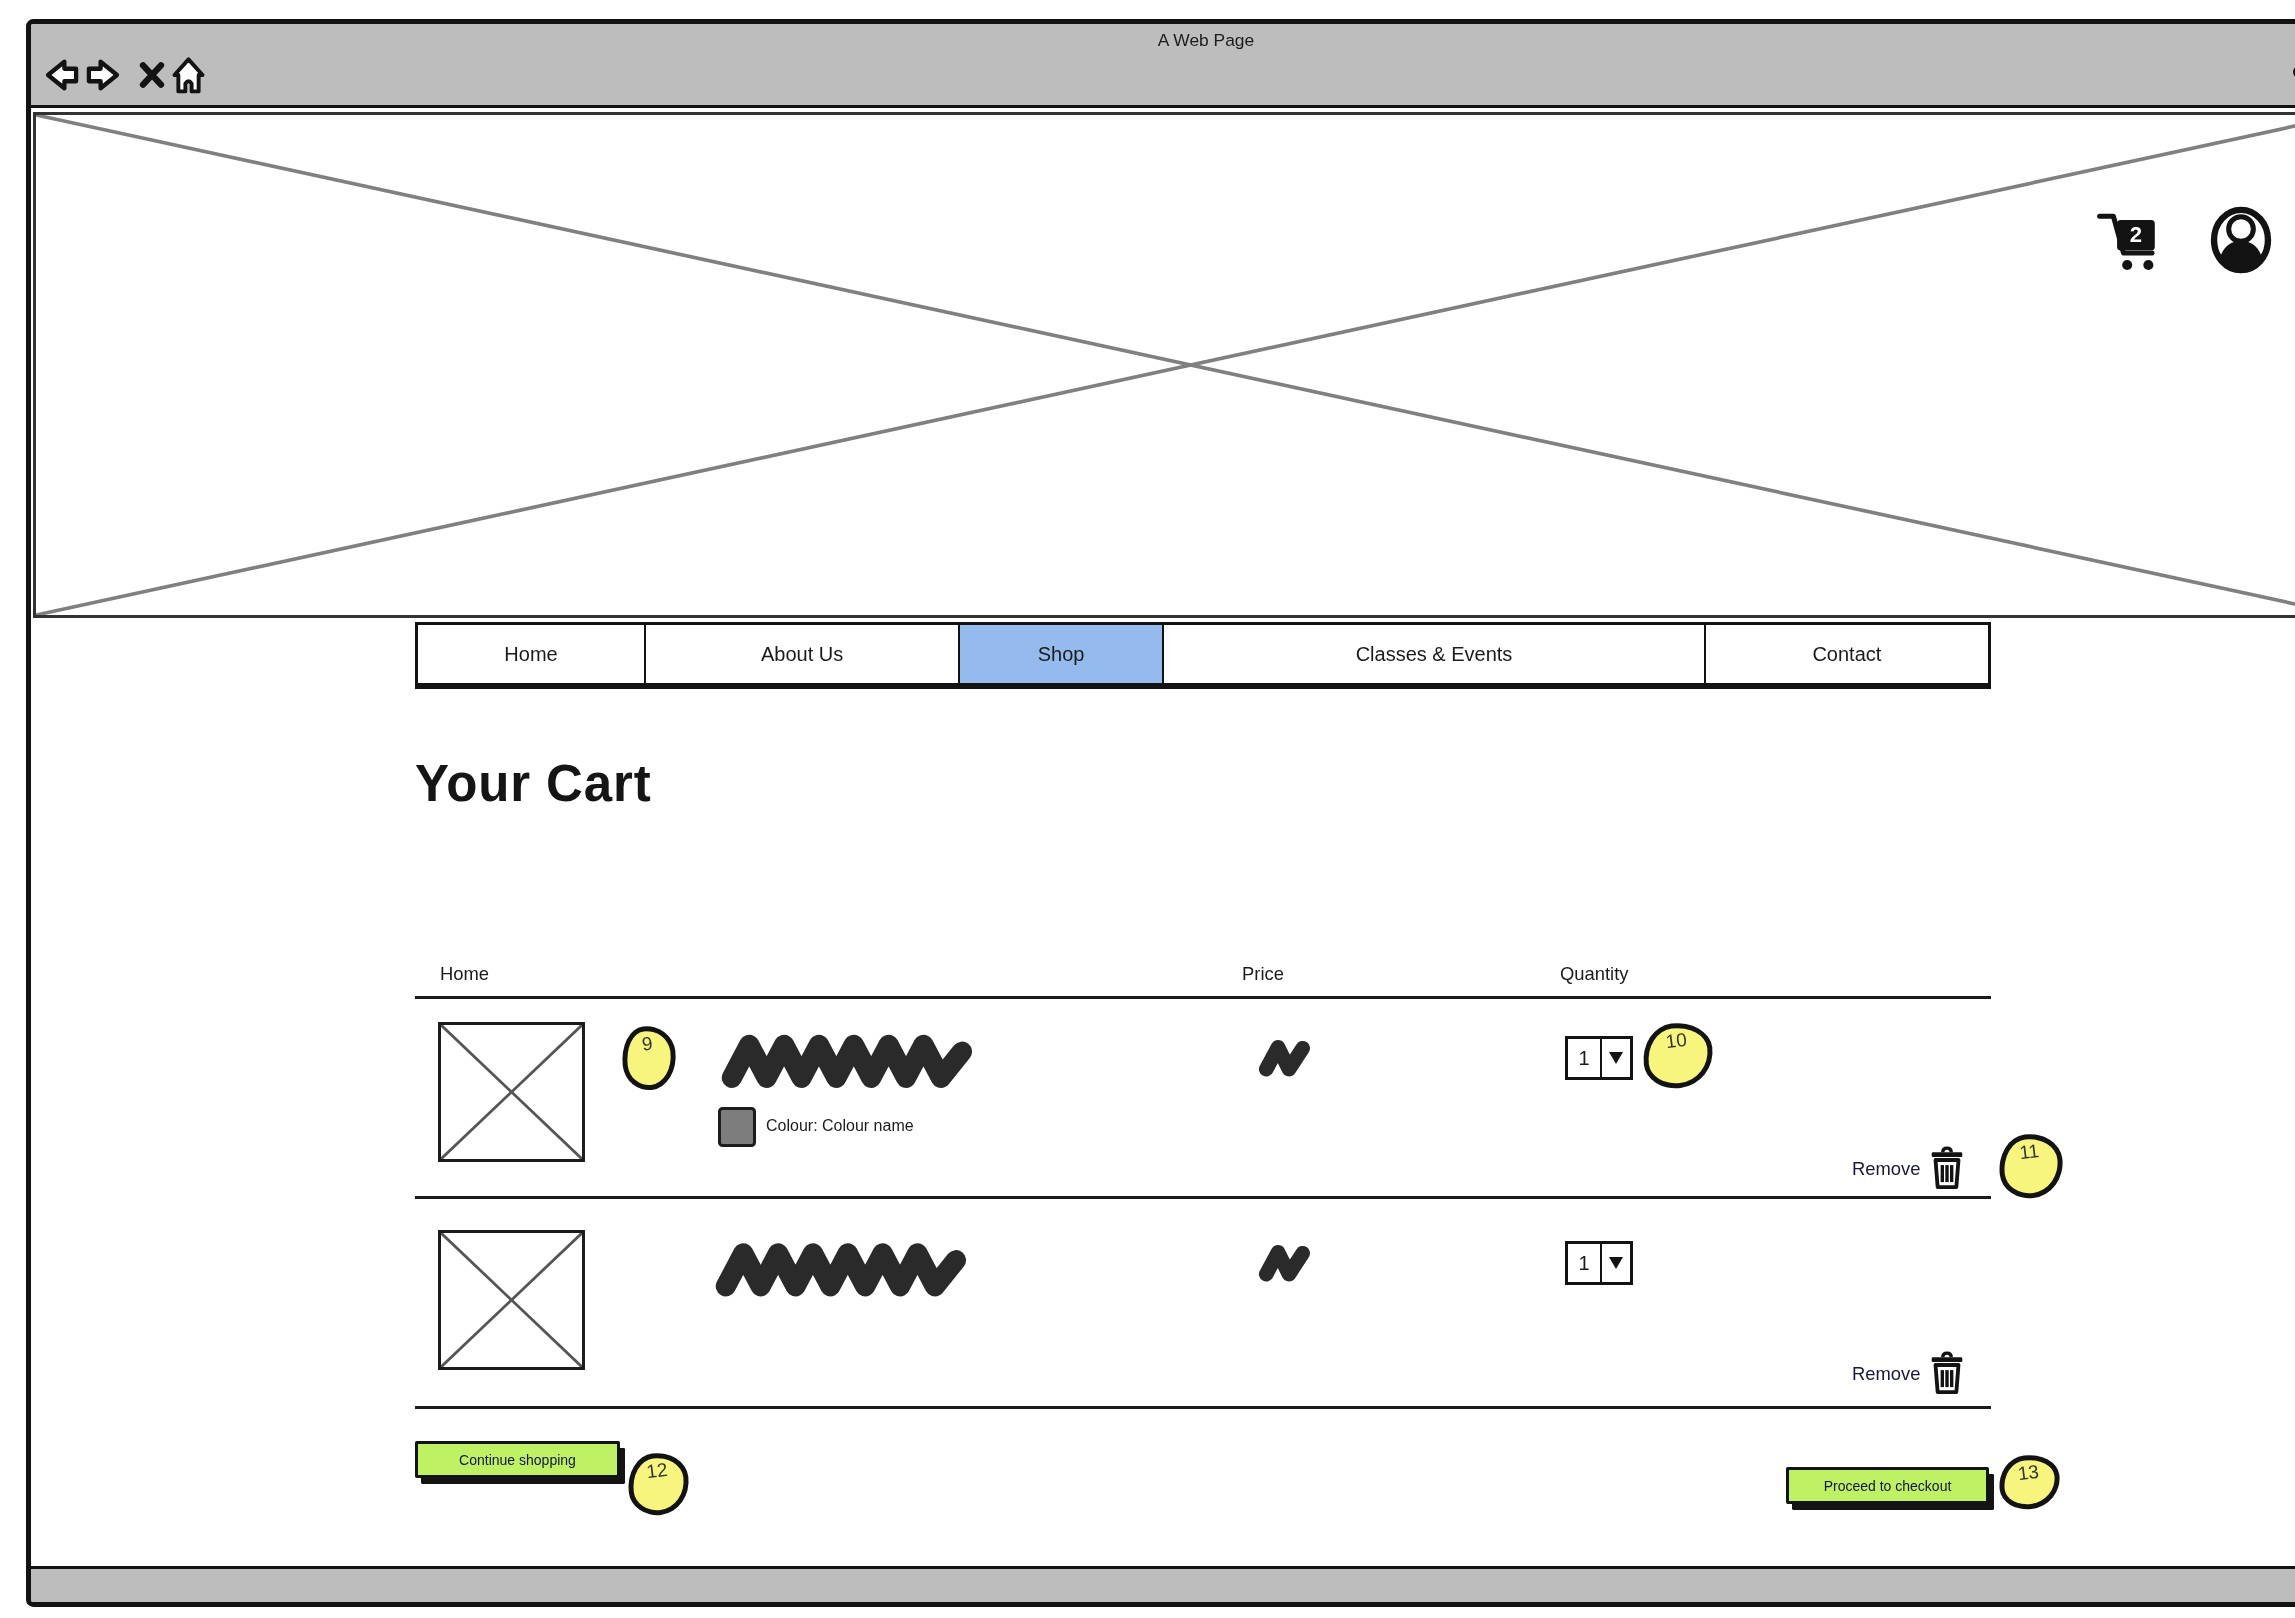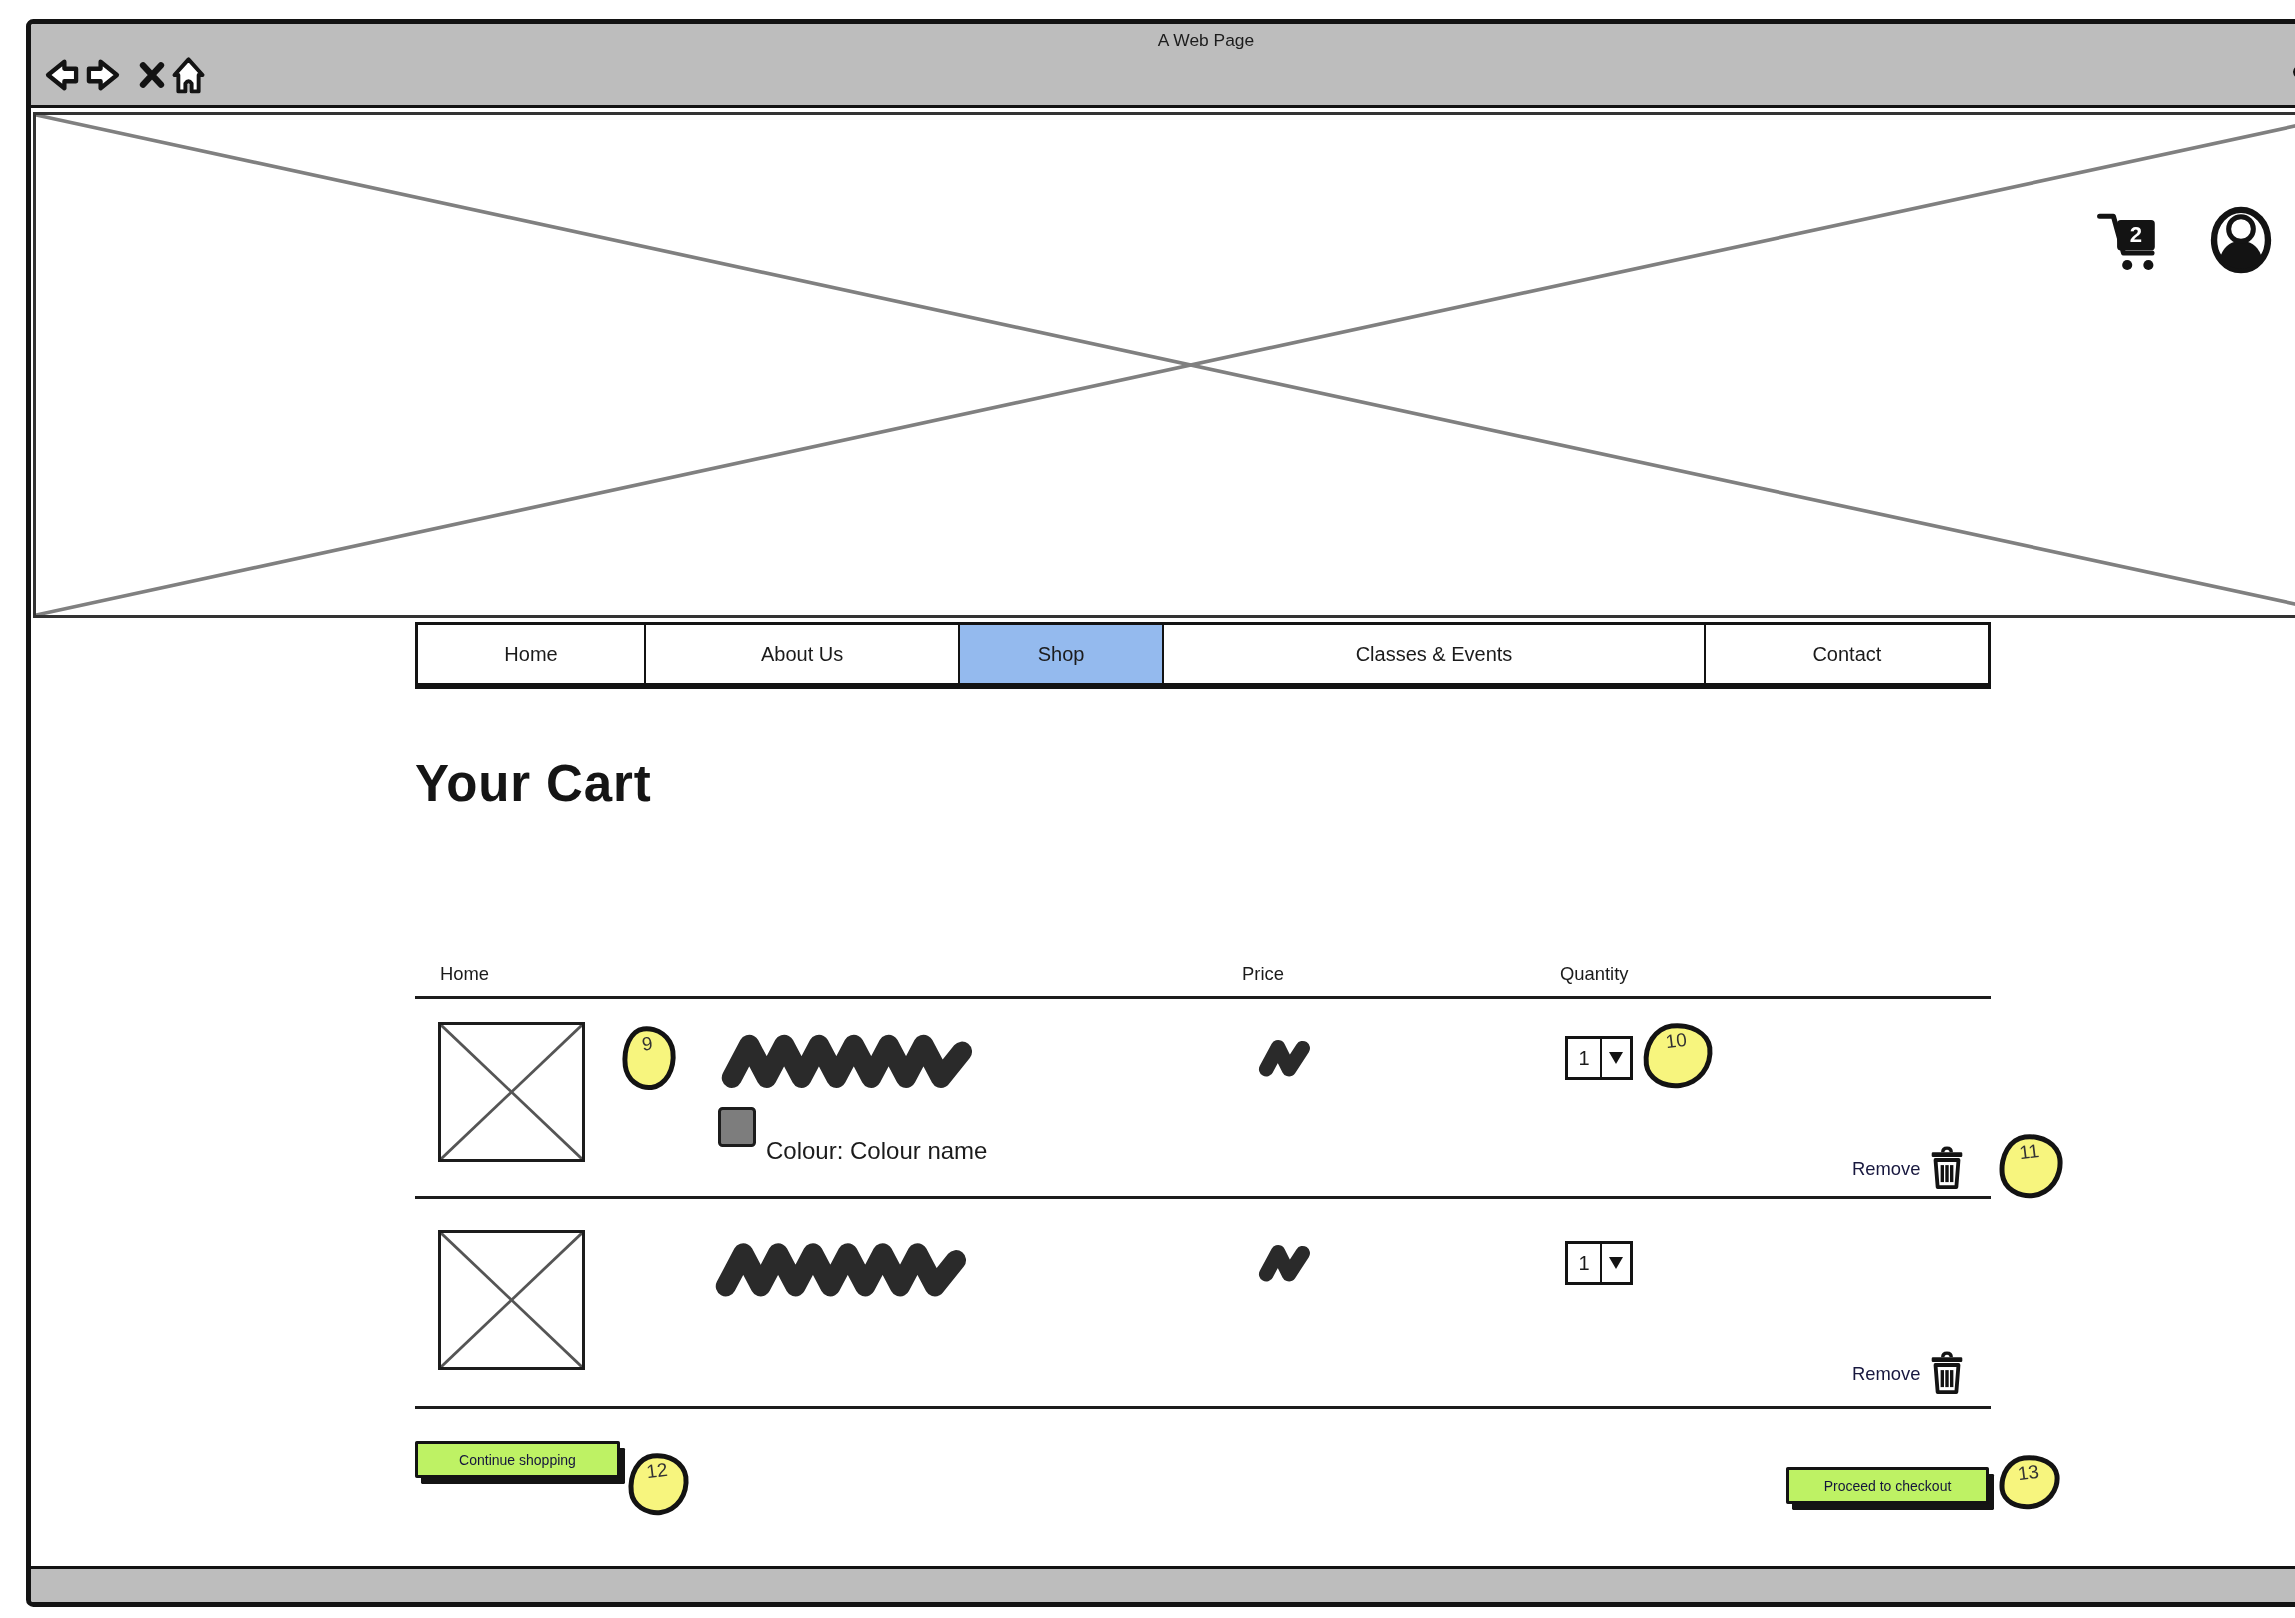--- a/index.html
+++ b/index.html
@@ -60,21 +60,21 @@
   .col-h { position:absolute; font-size:18.4px; color:#1b1b1b; }
   .hline { position:absolute; height:3.2px; background:#1c1c1c; }
   .thumb-box { position:absolute; width:147px; height:140px; border:3.7px solid #1c1c1c; background:#fff; }
   .marker {
     position:absolute; background:#f7f57e; border:5px solid #131313;
     border-radius:46% 54% 52% 48% / 58% 44% 56% 42%;
     display:flex; align-items:flex-start; justify-content:center;
     font-size:19px; color:#333; transform:rotate(-7deg); padding-top:1.8px;
   }
   .swatch { position:absolute; width:38px; height:40px; background:#7d7d7d; border:3.2px solid #1c1c1c; border-radius:4.6px; }
-  .colour-label { position:absolute; font-size:24px; color:#1b1b1b;margin-top:20px; }
+  .colour-label { position:absolute; font-size:16px; color:#1b1b1b; }
   .qty { position:absolute; width:68px; height:44px; background:#fff; border:3.2px solid #131313; display:flex; cursor:pointer; }
   .qty-val { flex:1.15; display:flex; align-items:center; justify-content:center; font-size:20px; border-right:2.8px solid #131313; }
   .qty-arrow { flex:1; display:flex; align-items:center; justify-content:center; }
   .qty-arrow i { width:0; height:0; border-left:7.3px solid transparent; border-right:7.3px solid transparent; border-top:12px solid #131313; }
   .remove-row { position:absolute; display:flex; align-items:center; gap:9.2px; font-size:18.4px; color:#18183f; cursor:pointer;margin-left:40px; }
   .btn {
     position:absolute; height:37px; background:#bef264; border:3.2px solid #131313; border-radius:1.8px;
     display:flex; align-items:center; justify-content:center;
     font-size:14px; color:#14143c; box-shadow:5.5px 6.4px 0 -0.5px #141414; cursor:pointer;
   }

